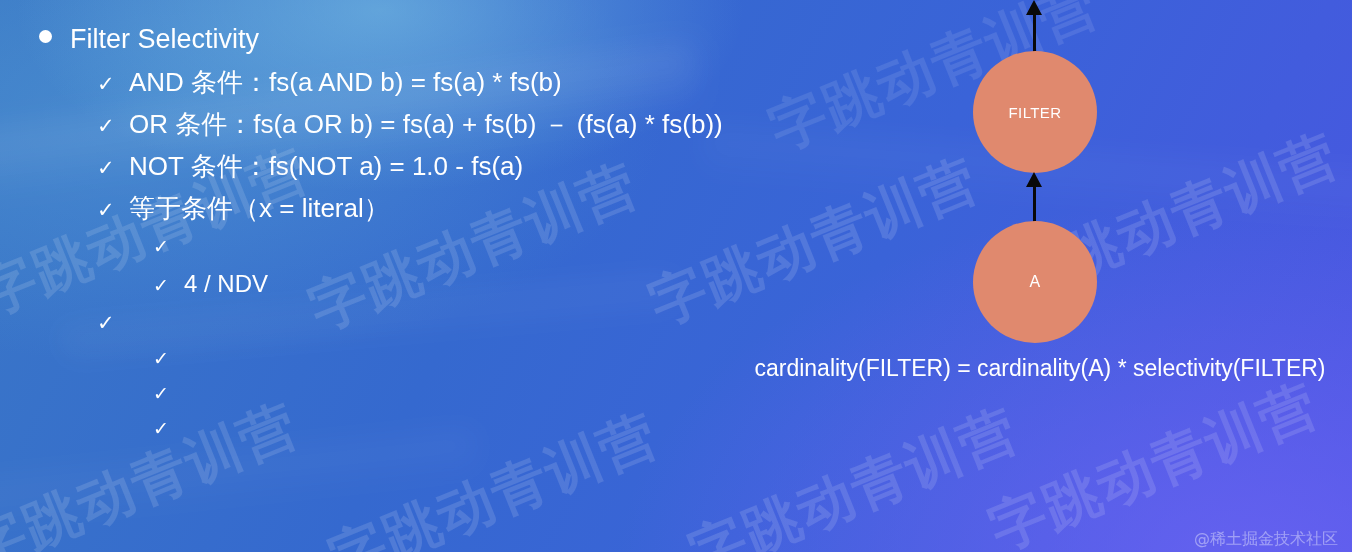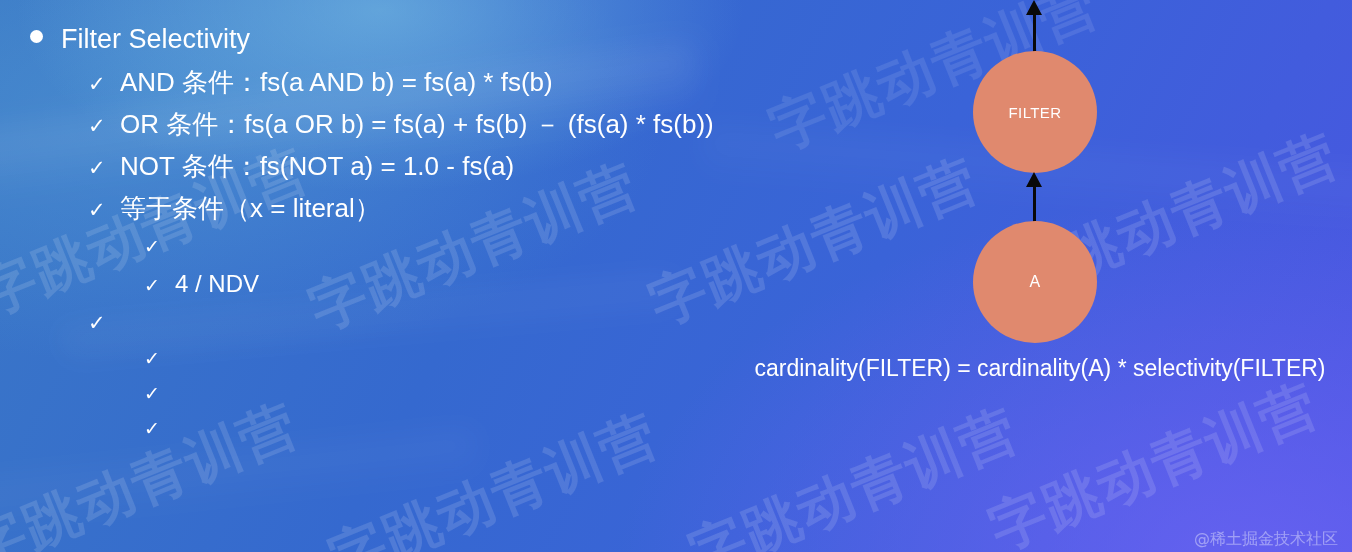--- a/index.html
+++ b/index.html
@@ -28,21 +28,21 @@
     filter: blur(14px);
   }
   .streak.s1 { left: -60px; top: 90px;  width: 760px; height: 70px;  transform: rotate(-7deg); }
   .streak.s2 { left: 60px;  top: 300px; width: 620px; height: 48px;  transform: rotate(-5deg); opacity: .6;}
   .streak.s3 { left: 700px; top: 150px; width: 700px; height: 60px;  transform: rotate(4deg);  opacity: .45;}
   .streak.s4 { left: -40px; top: 455px; width: 520px; height: 55px;  transform: rotate(-6deg); opacity: .5;}
 
   
   #bullets {
     position: absolute;
-    left: 0; top: 0;
+    left: 9px; top: 0;
     width: 730px;
     padding: 16px 0 0 12px;
   }
   .row {
     display: flex;
     align-items: baseline;
     line-height: 1.0;
     white-space: nowrap;
   }
   .marker {

